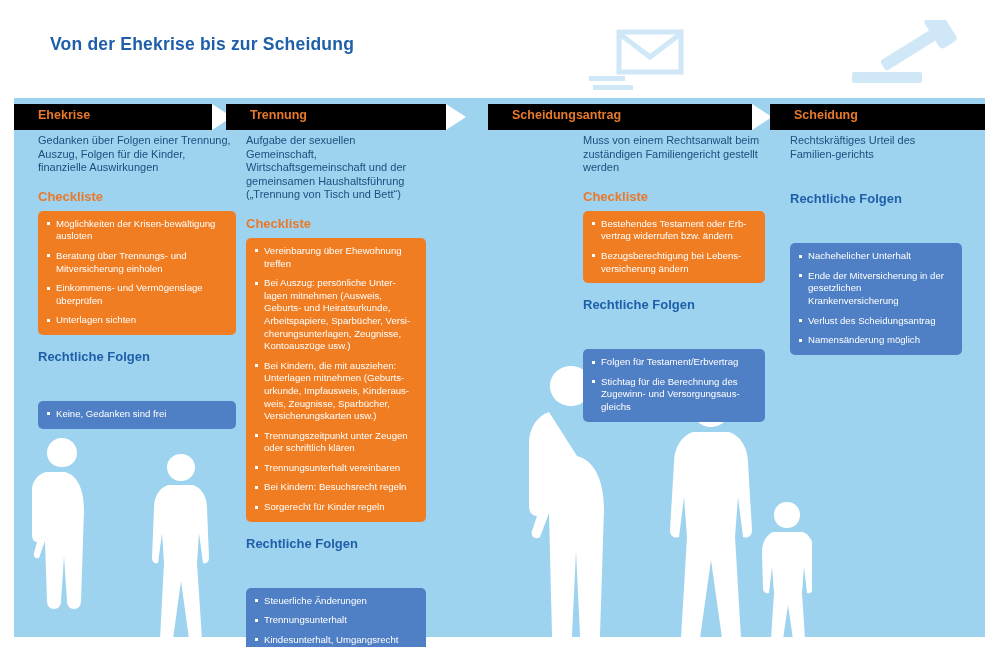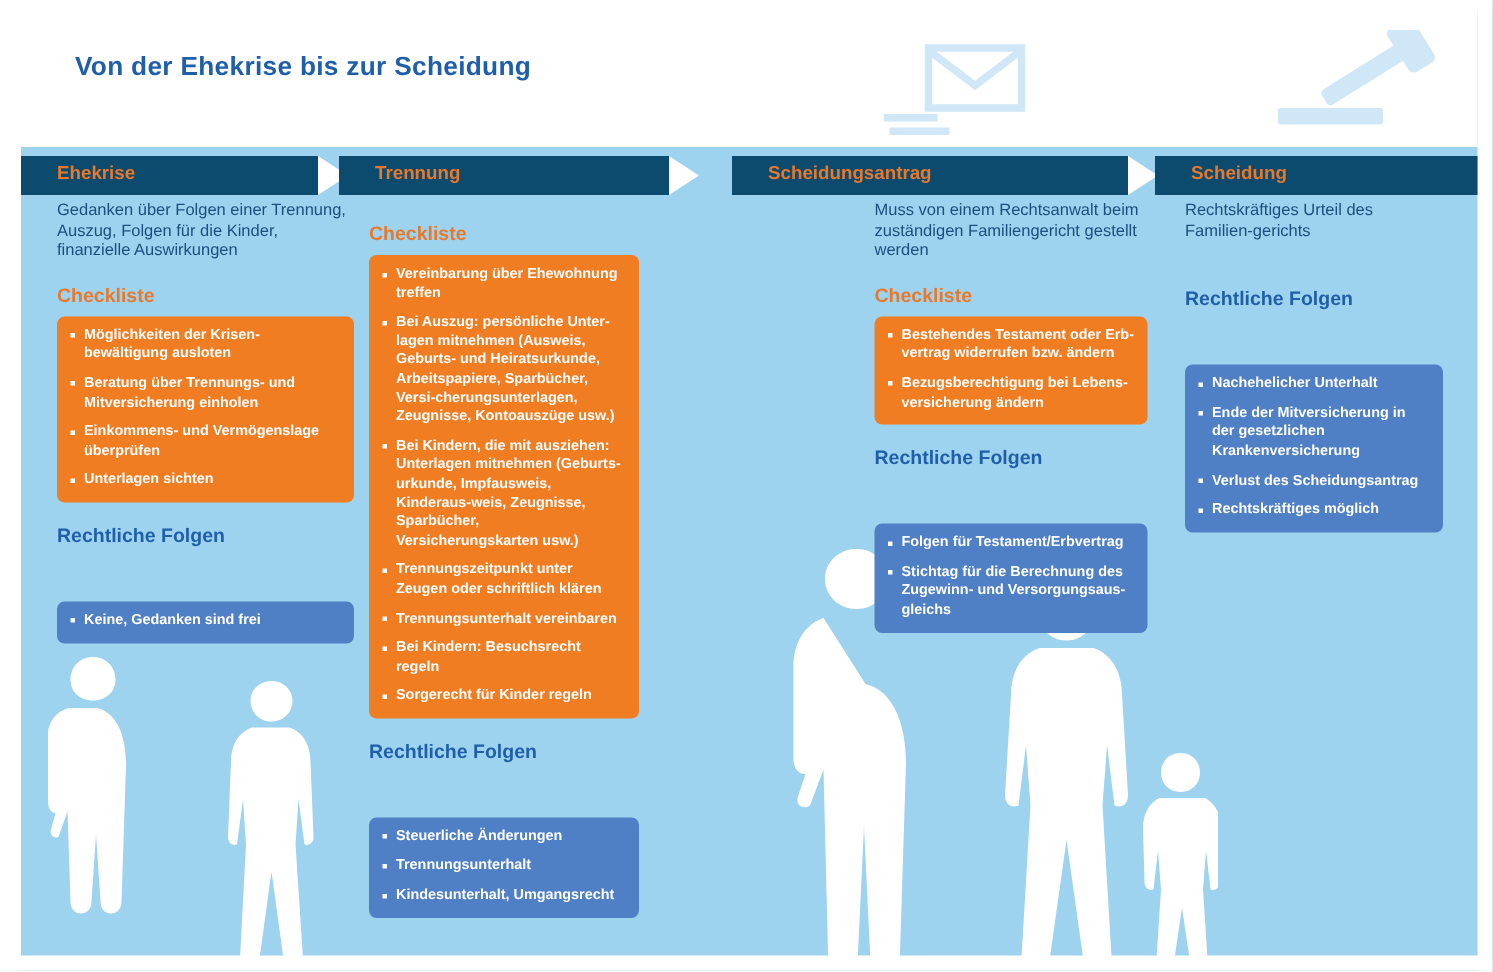--- a/index.html
+++ b/index.html
@@ -29,21 +29,21 @@
     position:absolute;left:36px;top:26px;
     font-size:17.5px;font-weight:bold;color:#1f5fa9;letter-spacing:.2px;
   }
 
   
   .env-icon{position:absolute;left:575px;top:18px;width:95px;height:70px;opacity:1;}
   .gavel-icon{position:absolute;left:830px;top:12px;width:120px;height:80px;}
 
   
   .chev{
-    position:absolute;height:26px;background:#0c4a6e;
+    position:absolute;height:26px;background:#000000;
   }
   .chev .chev-label{
     position:absolute;left:24px;top:4px;
     font-size:12.5px;font-weight:bold;color:#e8792a;
     white-space:nowrap;
   }
   .chev .arrow{
     position:absolute;right:-20px;top:0;width:0;height:0;
     border-top:13px solid transparent;border-bottom:13px solid transparent;
     border-left:20px solid #ffffff;
@@ -59,21 +59,21 @@
   .sec-title.blue{color:#1f5fa9;}
 
   .box{
     border-radius:5px;padding:7px 9px 8px 9px;
     font-size:9.6px;line-height:12.6px;
   }
   .box.orange{background:#f07d22;color:#ffffff;}
   .box.blue{background:#4f7fc4;color:#ffffff;margin-top:37px;}
   .box ul{margin:0;padding:0;list-style:none;}
   .box li{
-    position:relative;padding-left:9px;margin:0 0 7px 0;font-weight:bold;
+    position:relative;padding-left:9px;margin:0 0 7px 0;
   }
   .box li:last-child{margin-bottom:0;}
   .box li:before{
     content:"";position:absolute;left:0;top:4.5px;width:3px;height:3px;background:#ffffff;
   }
   .box.orange li:before{background:#ffffff;}
   .box.blue li:before{background:#ffffff;}
 
   
   .sil{position:absolute;}
@@ -156,20 +156,21 @@
     </div>
     <div class="sec-title blue">Rechtliche Folgen</div>
     <div class="box blue">
       <ul>
         <li>Keine, Gedanken sind frei</li>
       </ul>
     </div>
   </div>
 
   <div class="col" style="left:246px;width:180px;">
+    <div class="intro">Aufgabe der sexuellen Gemeinschaft, Wirtschaftsgemeinschaft und der gemeinsamen Haushaltsführung („Trennung von Tisch und Bett“)</div>
     <div class="sec-title">Checkliste</div>
     <div class="box orange">
       <ul>
         <li>Vereinbarung über Ehewohnung treffen</li>
         <li>Bei Auszug: persönliche Unter-lagen mitnehmen (Ausweis, Geburts- und Heiratsurkunde, Arbeitspapiere, Sparbücher, Versi-cherungsunterlagen, Zeugnisse, Kontoauszüge usw.)</li>
         <li>Bei Kindern, die mit ausziehen: Unterlagen mitnehmen (Geburts-urkunde, Impfausweis, Kinderaus-weis, Zeugnisse, Sparbücher, Versicherungskarten usw.)</li>
         <li>Trennungszeitpunkt unter Zeugen oder schriftlich klären</li>
         <li>Trennungsunterhalt vereinbaren</li>
         <li>Bei Kindern: Besuchsrecht regeln</li>
         <li>Sorgerecht für Kinder regeln</li>
@@ -204,18 +205,18 @@
   </div>
 
   <div class="col" style="left:790px;width:172px;">
     <div class="intro">Rechtskräftiges Urteil des Familien-gerichts</div>
     <div class="sec-title blue" style="margin-top:30px;">Rechtliche Folgen</div>
     <div class="box blue">
       <ul>
         <li>Nachehelicher Unterhalt</li>
         <li>Ende der Mitversicherung in der gesetzlichen Krankenversicherung</li>
         <li>Verlust des Scheidungsantrag</li>
-        <li>Rechtskräftiges möglich</li>
+        <li>Namensänderung möglich</li>
       </ul>
     </div>
   </div>
 
 </div>
 
 </body></html>

